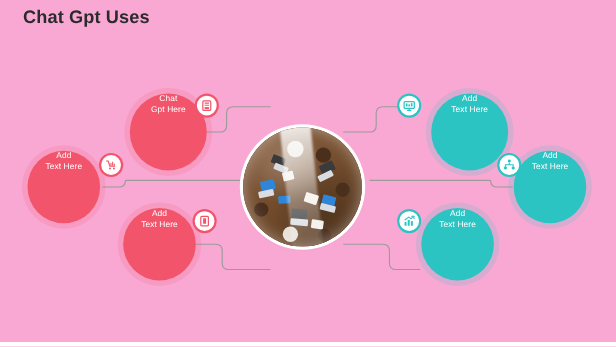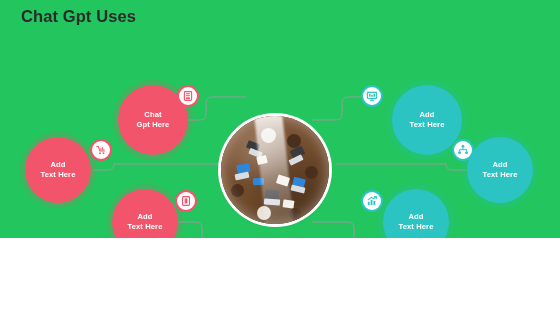--- a/index.html
+++ b/index.html
@@ -6,22 +6,22 @@
     margin: 0;
     padding: 0;
     background: #ffffff;
   }
   body {
     font-family: "Liberation Sans", sans-serif;
   }
   .slide {
     position: relative;
     width: 560px;
-    height: 238px;
-    background: #22c55e;
+    height: 311px;
+    background: #f9a8d4;
     overflow: hidden;
   }
   .slide-title {
     position: absolute;
     left: 21px;
     top: 7px;
     font-size: 16.5px;
     font-weight: 600;
     color: #2b2b2b;
     letter-spacing: 0.1px;
@@ -91,26 +91,25 @@
     position: absolute;
     background: #f3f0ea;
     border-radius: 1px;
   }
 
   
   .node {
     position: absolute;
     border-radius: 50%;
     display: flex;
-    align-items: center;
     justify-content: center;
     text-align: center;
     color: #ffffff;
     font-size: 7.6px;
-    font-weight: 700;
+    font-weight: 400;
     line-height: 1.28;
     letter-spacing: 0.1px;
   }
   .node.pink {
     background: #f2556b;
     box-shadow: 0 0 0 5px rgba(242,85,107,0.16);
   }
   .node.teal {
     background: #2cc3c3;
     box-shadow: 0 0 0 5px rgba(44,195,195,0.16);

